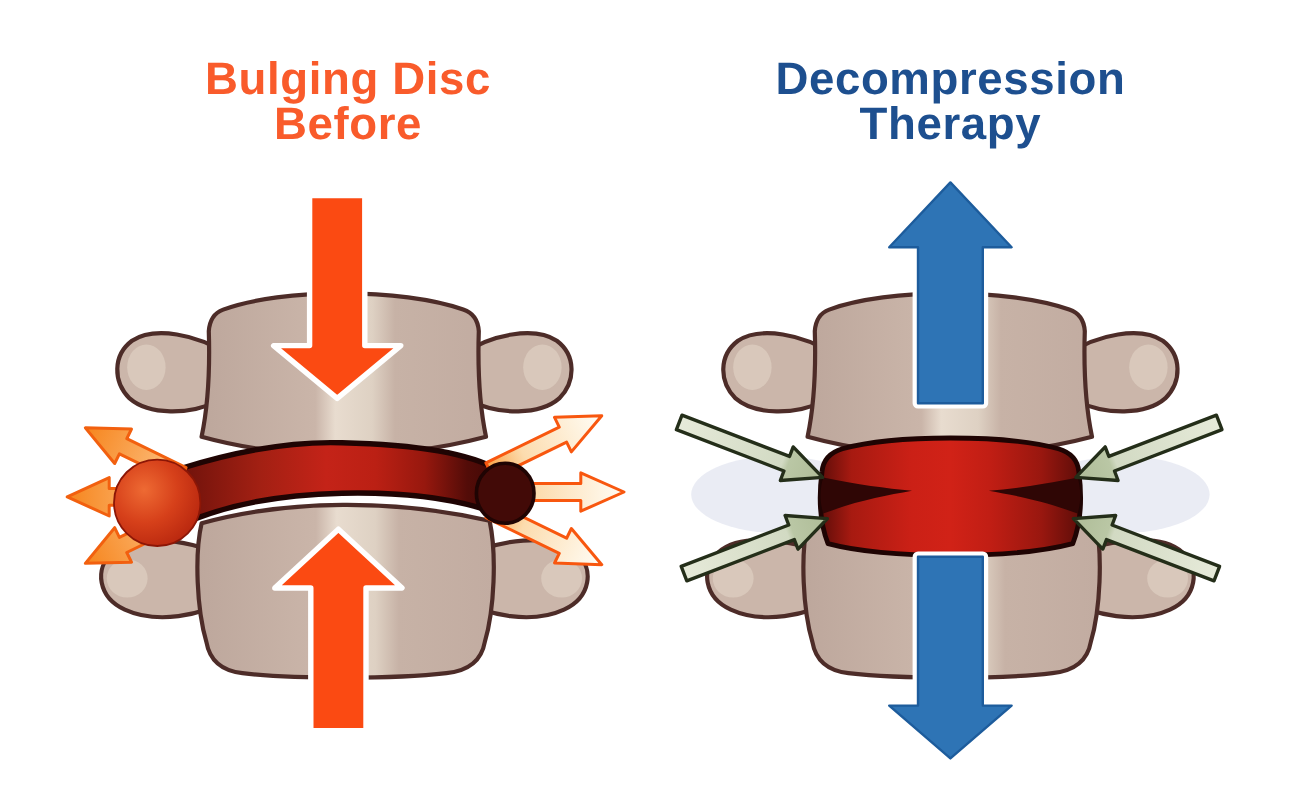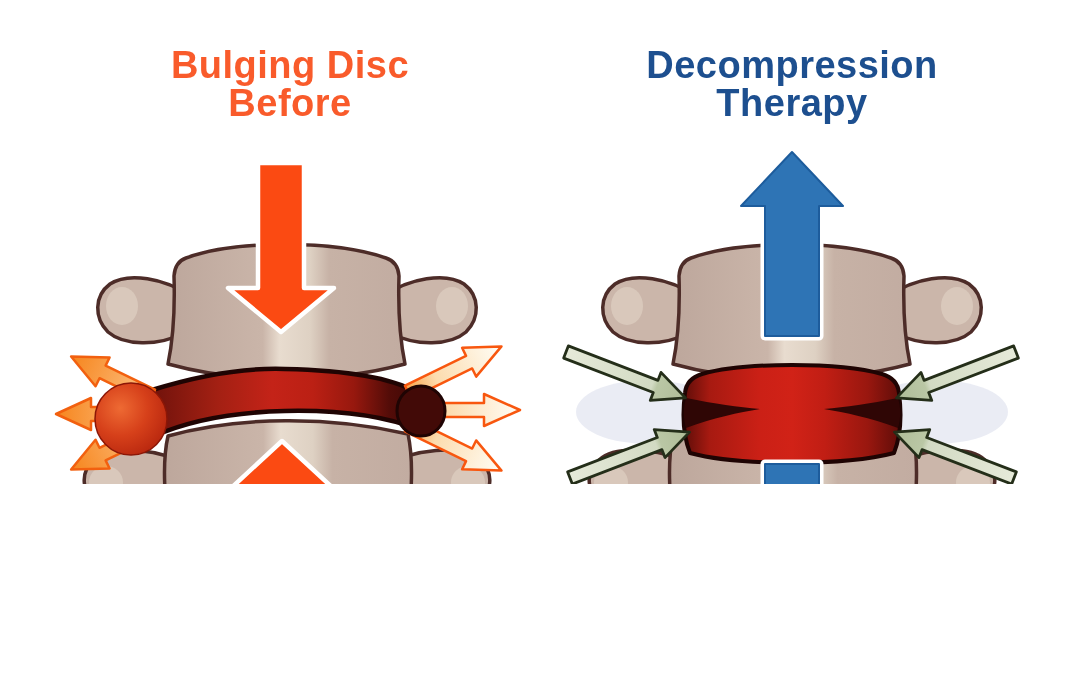--- a/index.html
+++ b/index.html
@@ -1,16 +1,16 @@
 <!DOCTYPE html>
 <html><head>
 <meta charset="utf-8">
 <style>
   html,body{margin:0;padding:0;background:#ffffff;}
-  .canvas{position:relative;width:1080px;height:484px;background:#ffffff;overflow:hidden;
+  .canvas{position:relative;width:1080px;height:675px;background:#ffffff;overflow:hidden;
           font-family:"Liberation Sans",sans-serif;}
   svg{display:block;}
   text.title{font-family:"Liberation Sans","DejaVu Sans",sans-serif;font-weight:bold;
              font-size:38px;letter-spacing:0.5px;}
 </style>
 </head>
 <body>
 
 <div class="canvas">
 <svg width="1080" height="675" viewBox="0 0 1080 675">

